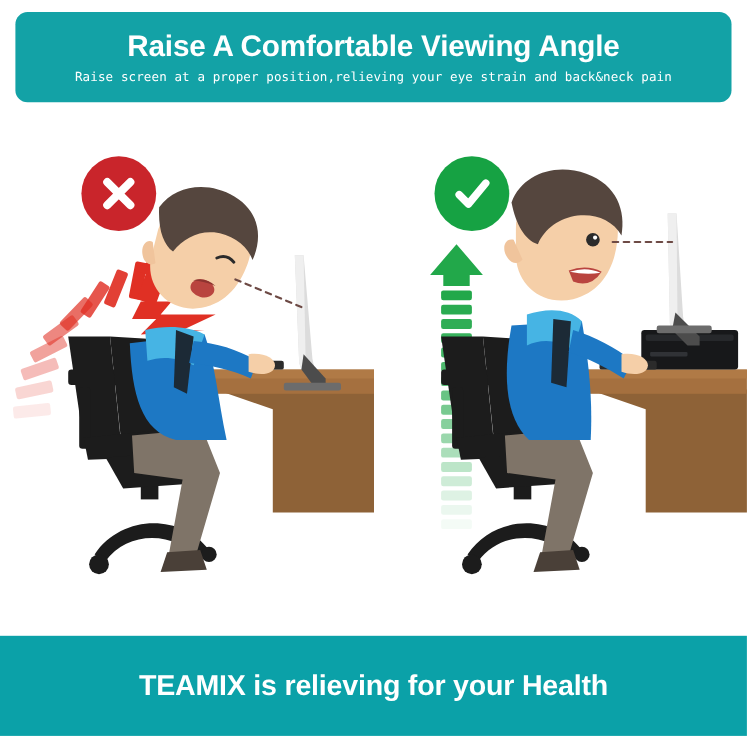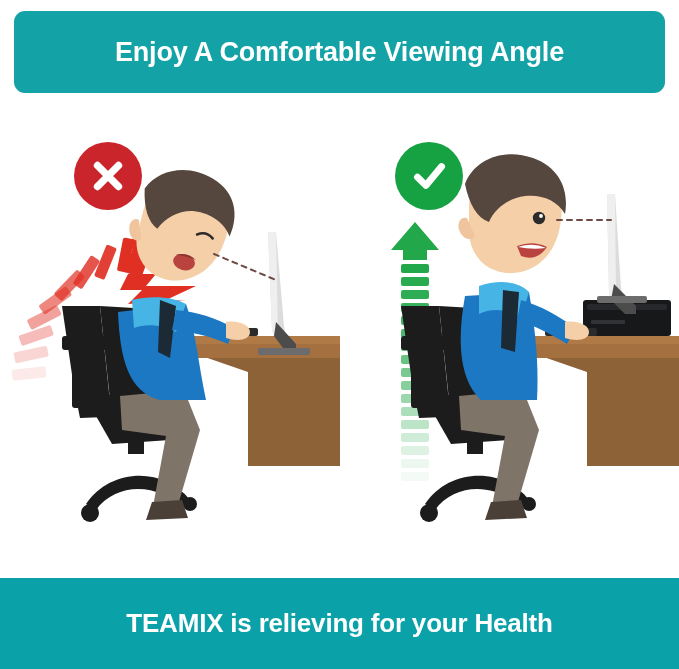--- a/index.html
+++ b/index.html
@@ -119,21 +119,22 @@
     background: #16a243;
   }
   .badge-bad svg, .badge-good svg { width: 42px; height: 42px; }
 </style>
 </head>
 <body>
 
 <div id="root">
 
   <div class="header-banner">
-    <div class="header-title">Enjoy A Comfortable Viewing Angle</div>
+    <div class="header-title">Raise A Comfortable Viewing Angle</div>
+    <div class="header-subtitle">Raise screen at a proper position,relieving your eye strain and back&amp;neck pain</div>
   </div>
 
   <div class="scene">
 
     <div class="panel panel-left">
       <svg viewBox="0 0 340 470" xmlns="http://www.w3.org/2000/svg">
 
         <g>
           <g transform="translate(0,0)">
             <rect x="12" y="268" width="34" height="11" rx="2" fill="#e03024" opacity="0.10" transform="rotate(-6 29 273)"></rect>

